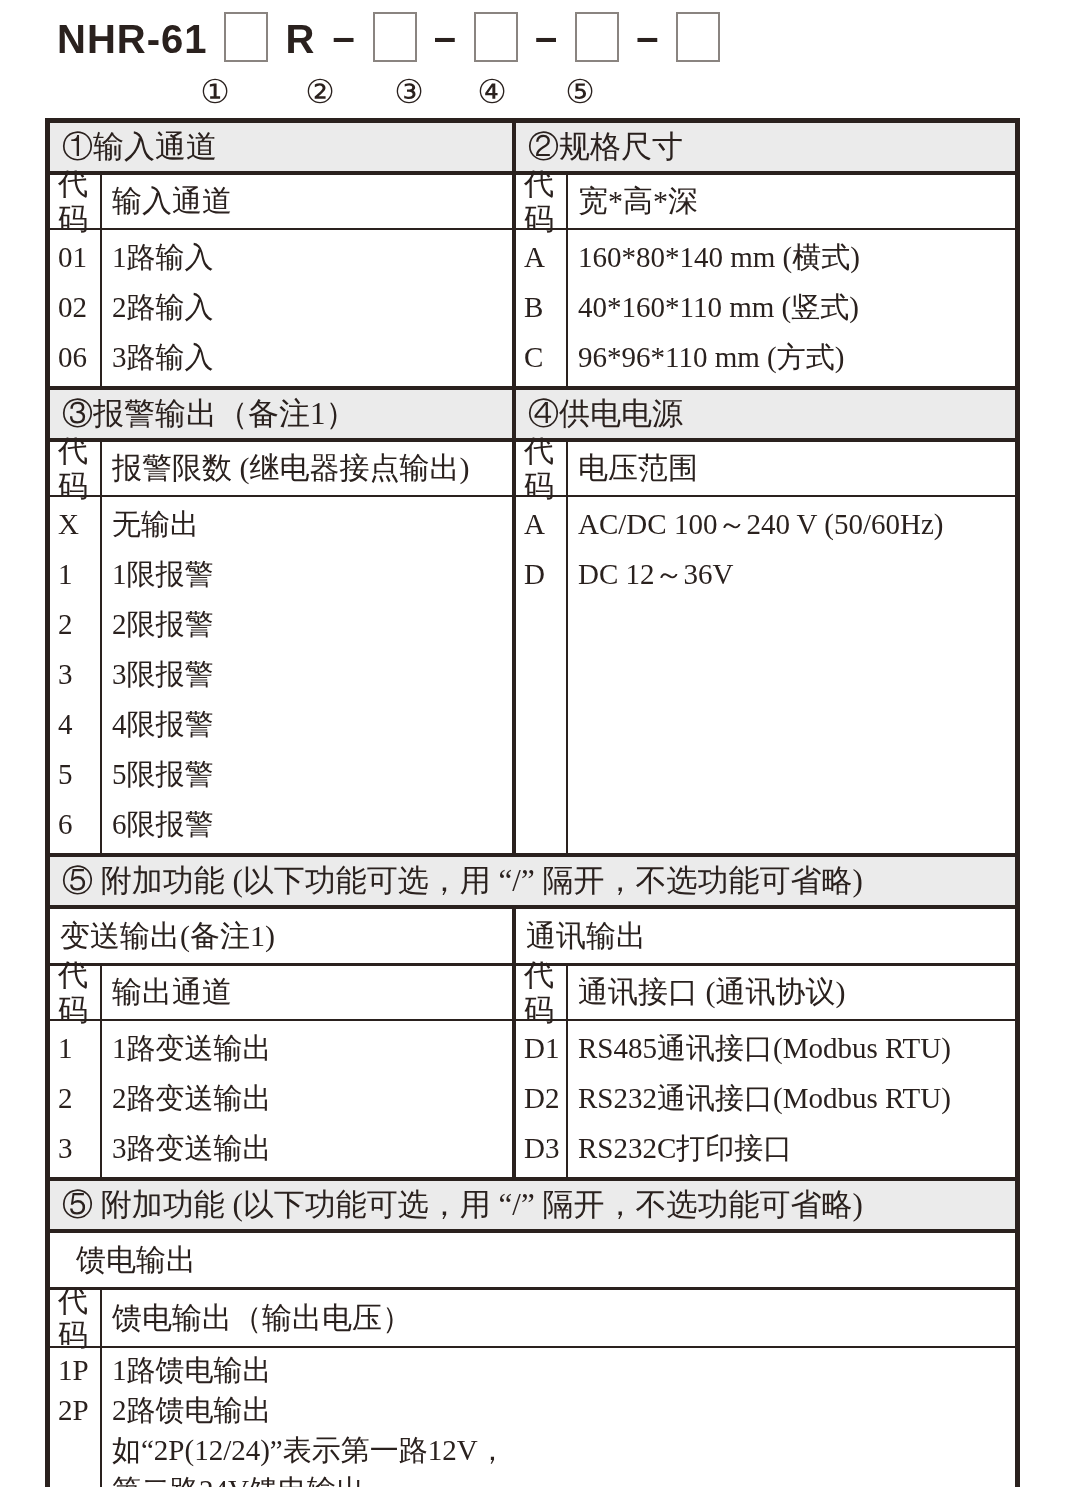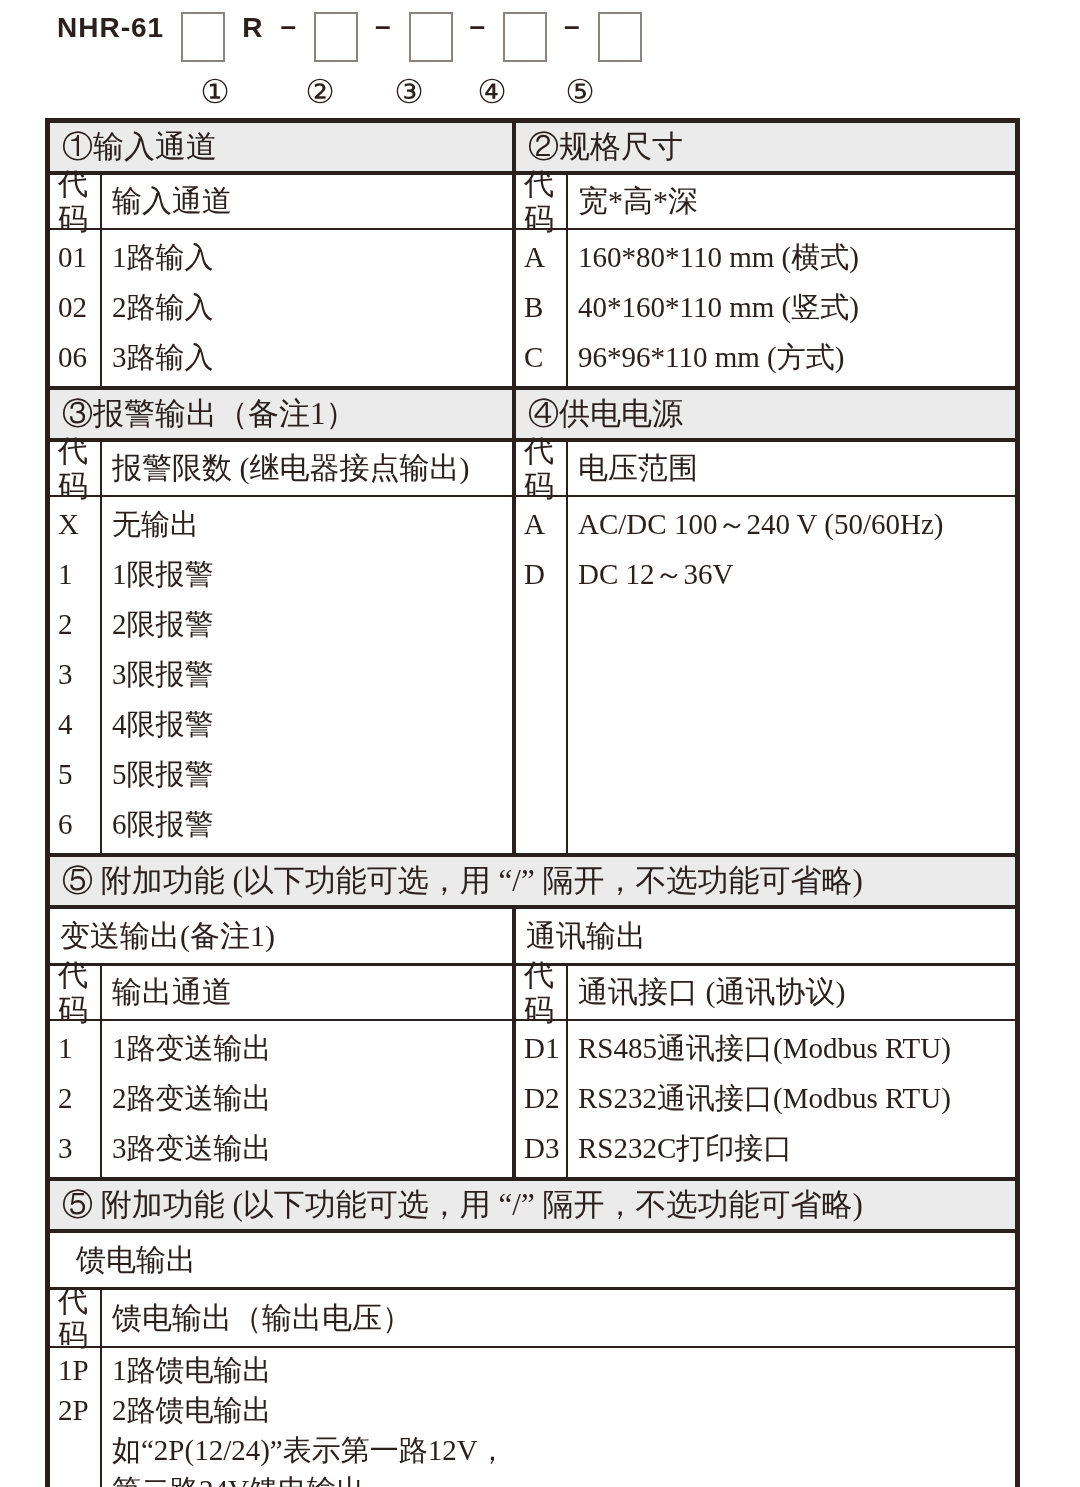--- a/index.html
+++ b/index.html
@@ -13,23 +13,23 @@
     width:1080px;height:1487px;
     background:#ffffff;
     color:var(--ink);
     font-family:"Liberation Serif","DejaVu Serif",serif;
     overflow:hidden;
   }
 
   
   .model-line{
     position:absolute;top:12px;left:57px;
-    display:flex;align-items:flex-start;gap:17px;
+    display:flex;align-items:flex-end;gap:17px;
     font-family:"Liberation Sans","DejaVu Sans",sans-serif;
-    font-size:28px;font-weight:600;letter-spacing:1px;
+    font-size:40px;font-weight:600;letter-spacing:1px;
     color:var(--ink);
   }
   .mbox{
     display:inline-block;width:40px;height:46px;
     border:2px solid var(--boxline);
     background:#fff;
   }
   .mdash{font-weight:700;transform:translateY(-2px);}
   .pos-row{position:absolute;top:72px;left:0;width:1080px;height:38px;}
   .pos-row span{
@@ -139,21 +139,21 @@
             <div class="line">3路输入</div>
           </div>
         </div>
         <div class="half right cols">
           <div class="codecol">
             <div class="line">A</div>
             <div class="line">B</div>
             <div class="line">C</div>
           </div>
           <div class="desccol">
-            <div class="line">160*80*110 mm (横式)</div>
+            <div class="line">160*80*140 mm (横式)</div>
             <div class="line">40*160*110 mm (竖式)</div>
             <div class="line">96*96*110 mm (方式)</div>
           </div>
         </div>
       </div>
     </div>
 
     <div class="sec">
       <div class="gray-hdr split">
         <div class="half left">③报警输出（备注1）</div>

